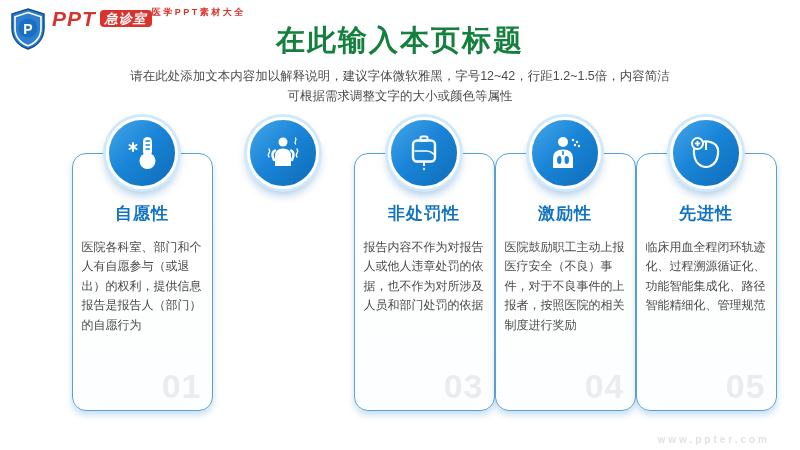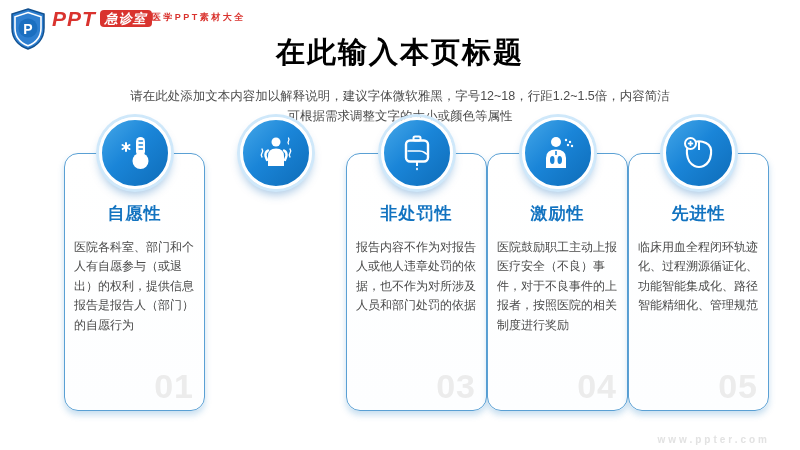--- a/index.html
+++ b/index.html
@@ -10,36 +10,36 @@
   }
 
   
   .logo{position:absolute;top:8px;left:10px;display:flex;align-items:flex-start;gap:6px;}
   .logo-shield{width:36px;height:42px;flex:0 0 auto;}
   .logo-texts{display:flex;flex-direction:row;line-height:1;}
   .logo-top{display:flex;align-items:center;gap:4px;}
   .logo-brand{color:#d9332e;font-weight:bold;font-style:italic;font-size:21px;letter-spacing:1px;}
   .logo-badge{background:#d9332e;color:#ffffff;font-size:13px;font-weight:bold;font-style:italic;
     padding:2px 5px;border-radius:4px;letter-spacing:1px;}
-  .logo-tagline{color:#d9332e;font-size:9px;font-weight:bold;letter-spacing:2.5px;margin-top:5px;text-align:right;}
+  .logo-tagline{color:#d9332e;font-size:9px;font-weight:bold;letter-spacing:2.5px;text-align:right;}
 
   
   .page-title{
-    text-align:center;margin:16px;padding-top:19px;
-    font-size:29px;font-weight:bold;color:#000000;letter-spacing:2px;line-height:1.2;
+    text-align:center;margin:4px;padding-top:19px;
+    font-size:29px;font-weight:bold;color:#15803d;letter-spacing:2px;line-height:1.2;
   }
   .page-subtitle{
     text-align:center;margin-top:8px;
     font-size:12.5px;color:#4c4c4c;line-height:1.6;
   }
 
   
   .cards-row{
     position:absolute;left:32px;right:16px;top:117px;
-    display:flex;justify-content:flex-start;padding-left:32px;
+    display:flex;justify-content:center;padding-left:32px;
   }
   .col{position:relative;width:141px;display:flex;flex-direction:column;align-items:center;}
   .circle{
     position:relative;z-index:2;width:66px;height:66px;border-radius:50%;
     background:linear-gradient(135deg,#45a7e8 0%,#1a85d8 45%,#0e6cb8 100%);
     border:3px solid #ffffff;
     box-shadow:0 0 0 3px #cfe8fa, 0 6px 10px rgba(13,100,180,0.35);
     display:flex;align-items:center;justify-content:center;
   }
   .circle svg{width:38px;height:38px;display:block;}
@@ -87,21 +87,21 @@
       <div class="logo-top">
         <span class="logo-brand">PPT</span>
         <span class="logo-badge">急诊室</span>
       </div>
       <span class="logo-tagline">医学PPT素材大全</span>
     </div>
   </div>
 
   <h1 class="page-title">在此输入本页标题</h1>
   <div class="page-subtitle">
-    <div>请在此处添加文本内容加以解释说明，建议字体微软雅黑，字号12~18，行距1.2~1.5倍，内容简洁</div>
+    <div>请在此处添加文本内容加以解释说明，建议字体微软雅黑，字号12~42，行距1.2~1.5倍，内容简洁</div>
     <div>可根据需求调整文字的大小或颜色等属性</div>
   </div>
 
   <div class="cards-row">
 
     <div class="col">
       <div class="circle">
         <svg viewBox="0 0 38 38">
           <g stroke="#ffffff" stroke-width="2" stroke-linecap="round">
             <line x1="10" y1="9" x2="10" y2="17"></line>

